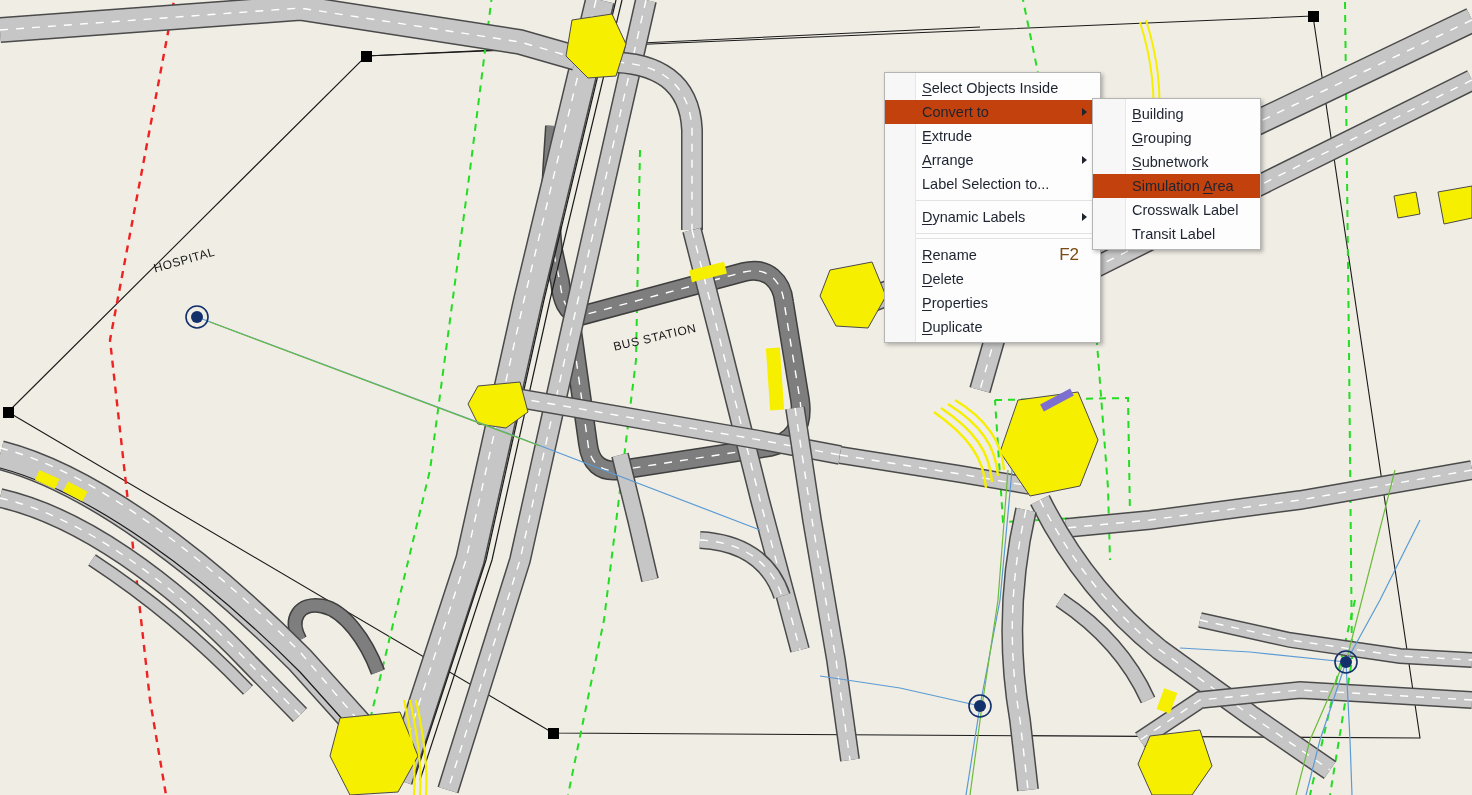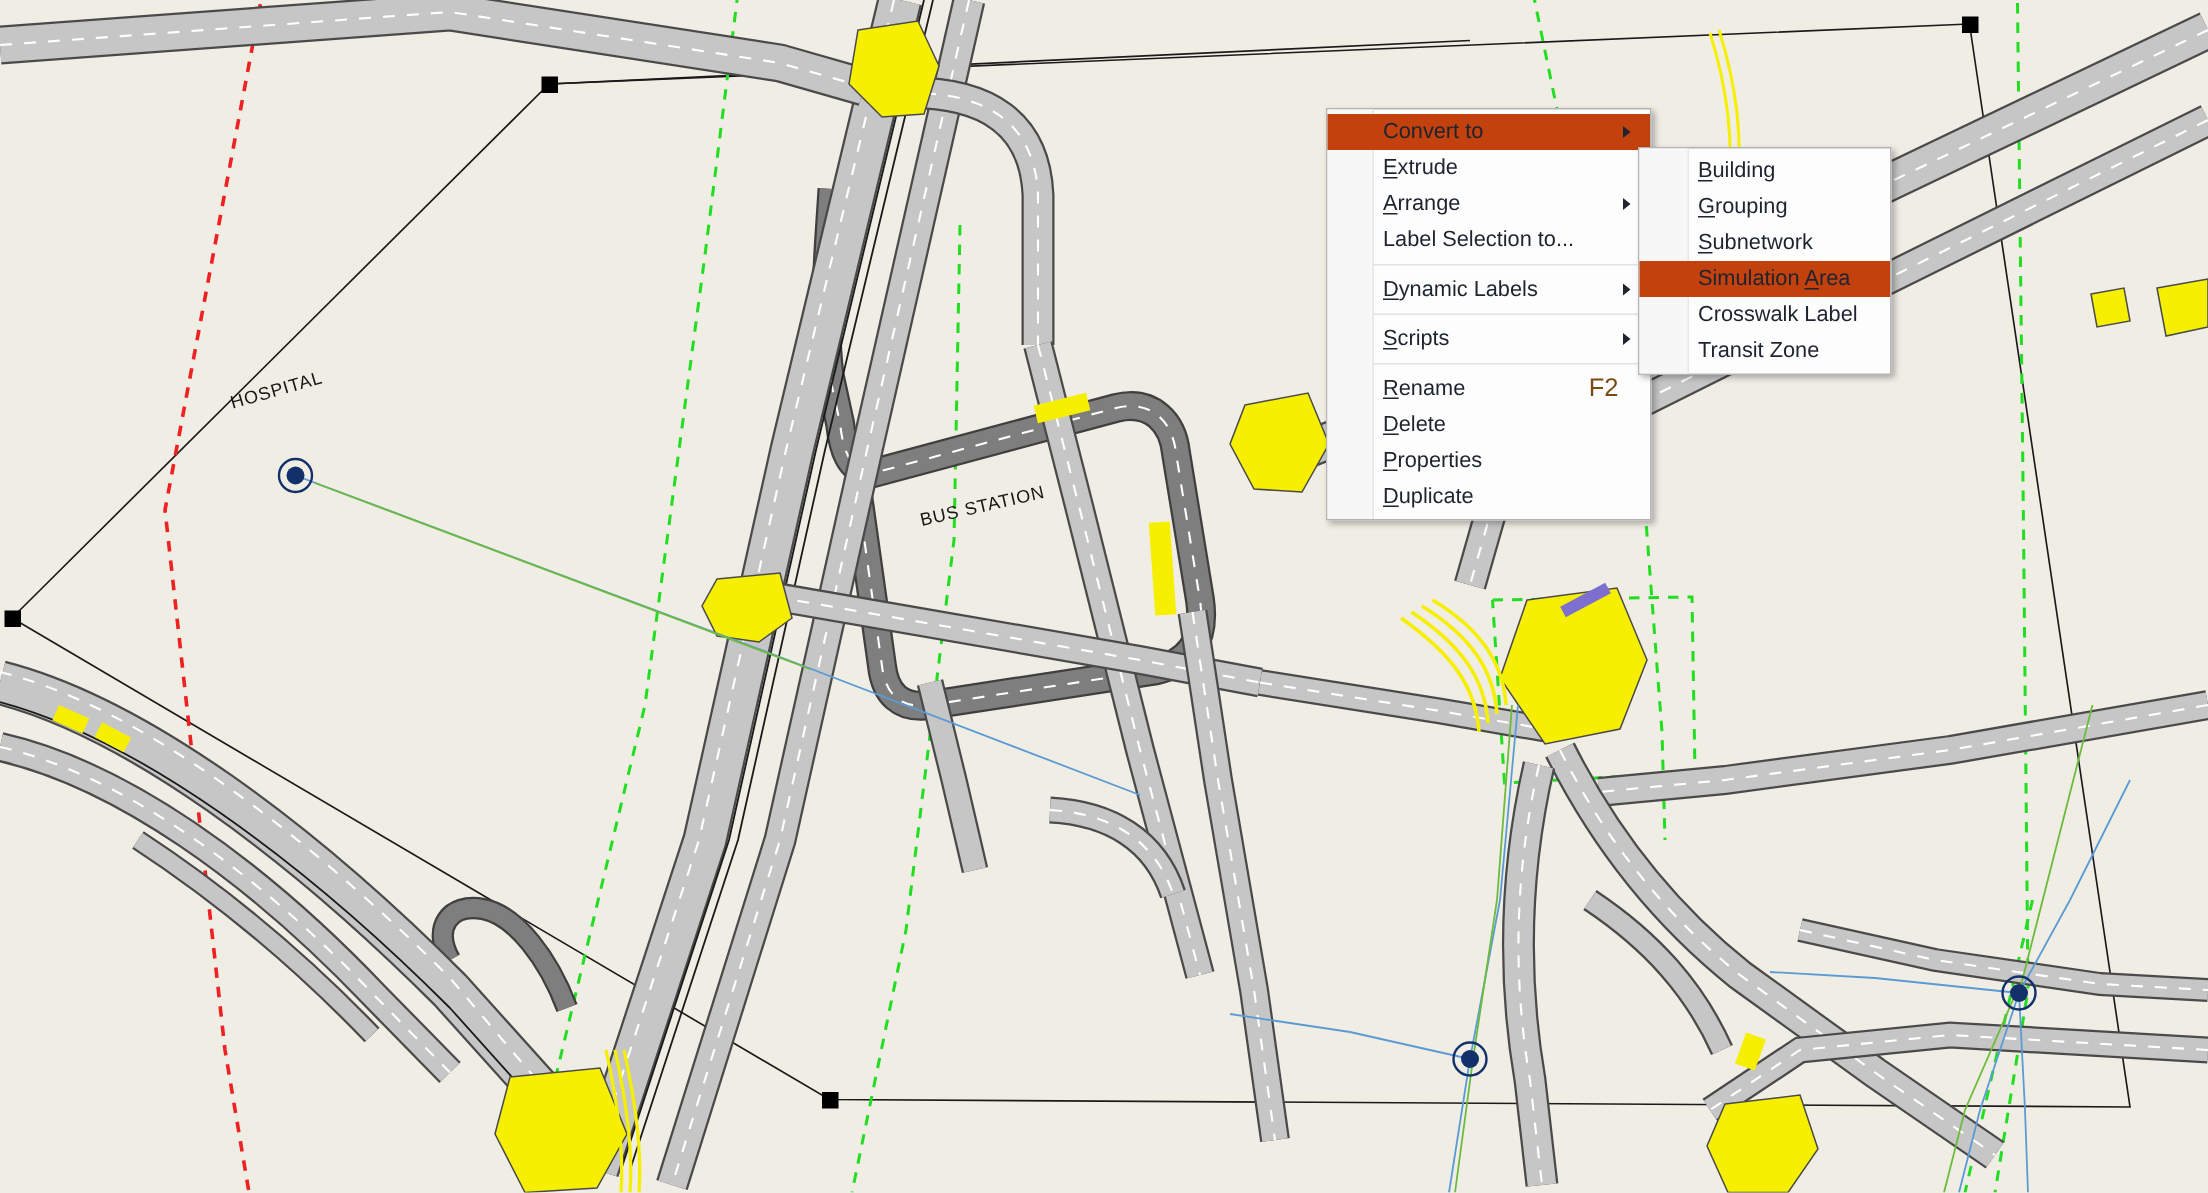--- a/index.html
+++ b/index.html
@@ -287,44 +287,43 @@
       <rect x="548" y="728" width="11" height="11" fill="#000000"></rect>
     </g>
   </svg>
 
   <div class="maplabel" style="left:152px;top:262px;transform:rotate(-16deg);transform-origin:0 0;font-size:12px;">HOSPITAL</div>
   <div class="maplabel" style="left:612px;top:340px;transform:rotate(-13deg);transform-origin:0 0;font-size:12px;">BUS STATION</div>
 
   <div class="menu" id="ctxmenu" style="left:884px;top:72px;width:215px;">
     <div class="gutter"></div>
     <div id="ctx-items">
+        <div class="mi">
+          <span class="lbl"><span class="acc">S</span>elect Objects Inside</span>
+        </div>
         <div class="mi hl">
           <span class="lbl">Convert to</span>
           <span class="arrow"></span>
         </div>
         <div class="mi">
           <span class="lbl"><span class="acc">E</span>xtrude</span>
         </div>
         <div class="mi">
           <span class="lbl"><span class="acc">A</span>rrange</span>
           <span class="arrow"></span>
         </div>
         <div class="mi">
           <span class="lbl">Label Selection to...</span>
         </div>
         <div class="sep"></div>
         <div class="mi">
           <span class="lbl"><span class="acc">D</span>ynamic Labels</span>
           <span class="arrow"></span>
         </div>
         <div class="sep"></div>
-        <div class="mi">
-          <span class="lbl"><span class="acc">S</span>cripts</span>
-          <span class="arrow"></span>
-        </div>
         <div class="sep"></div>
         <div class="mi">
           <span class="lbl"><span class="acc">R</span>ename</span>
           <span class="shortcut">F2</span>
         </div>
         <div class="mi">
           <span class="lbl"><span class="acc">D</span>elete</span>
         </div>
         <div class="mi">
           <span class="lbl"><span class="acc">P</span>roperties</span>
@@ -347,18 +346,18 @@
         <div class="mi">
           <span class="lbl"><span class="acc">S</span>ubnetwork</span>
         </div>
         <div class="mi hl">
           <span class="lbl">Simulation <span class="acc">A</span>rea</span>
         </div>
         <div class="mi">
           <span class="lbl">Crosswalk Label</span>
         </div>
         <div class="mi">
-          <span class="lbl">Transit Zone</span>
+          <span class="lbl">Transit Label</span>
         </div>
       </div>
   </div>
 
 </div>
 
 </body></html>

